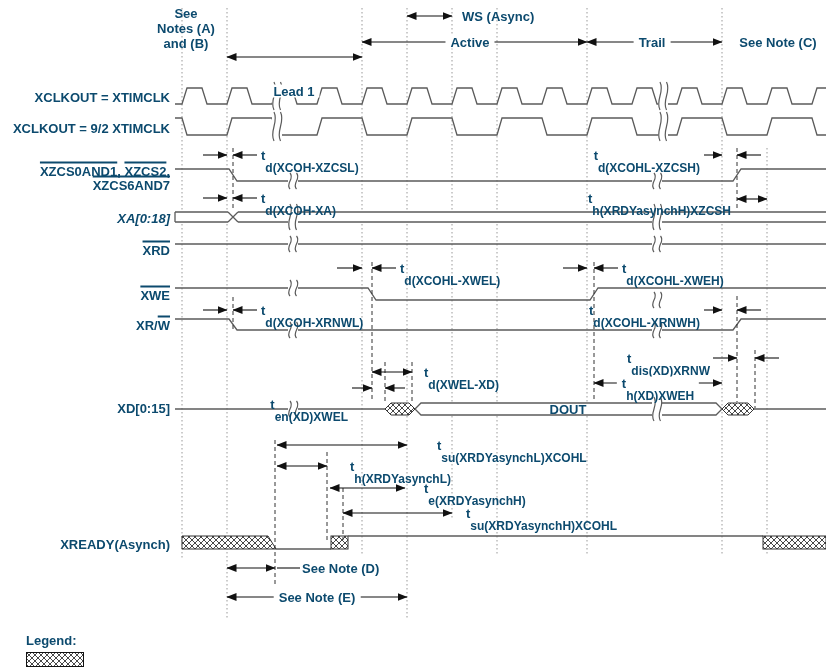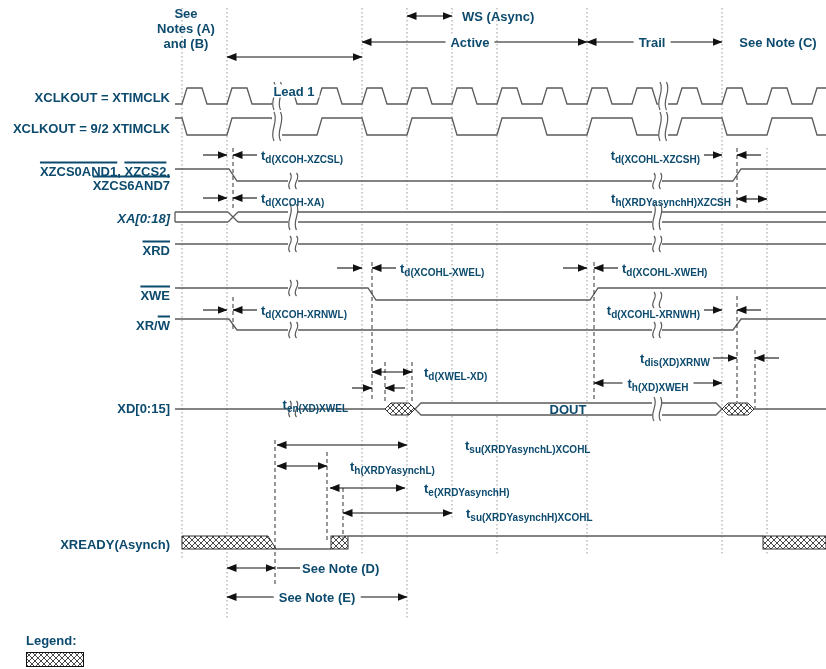--- a/index.html
+++ b/index.html
@@ -2,21 +2,21 @@
 <html><head>
 <meta charset="utf-8">
 <style>
   html,body{margin:0;padding:0;background:#fff;}
   .stage{position:relative;width:826px;height:669px;background:#fff;
          font-family:"Liberation Sans",sans-serif;overflow:hidden;}
   .stage svg.diagram{position:absolute;left:0;top:0;}
   .lbl{position:absolute;white-space:nowrap;font-weight:bold;font-size:13px;
        color:#0c4a6e;line-height:1;}
   .lbl.bg{background:#fff;padding:0 5px;}
-  .lbl sub{font-size:10px;line-height:1;vertical-align:baseline;position:relative;top:3px;}
+  .lbl sub{font-size:12px;line-height:1;vertical-align:baseline;position:relative;top:12px;}
   .ov{text-decoration:overline;text-decoration-thickness:1.5px;}
   .swatch{position:absolute;}
 </style>
 </head>
 <body>
 
 <div class="stage">
 
   <svg id="dg" class="diagram" width="826" height="669">
     <defs>
@@ -185,21 +185,21 @@
       <div class="lbl" style="top: 155px; right: 126px; transform: translateY(-50%);"><span>t</span><sub>d(XCOHL-XZCSH)</sub></div>
       <div class="lbl" style="top: 198px; right: 95px; transform: translateY(-50%);"><span>t</span><sub>h(XRDYasynchH)XZCSH</sub></div>
       <div class="lbl" style="top: 268px; left: 400px; transform: translateY(-50%);"><span>t</span><sub>d(XCOHL-XWEL)</sub></div>
       <div class="lbl" style="top: 268px; left: 622px; transform: translateY(-50%);"><span>t</span><sub>d(XCOHL-XWEH)</sub></div>
       <div class="lbl" style="top: 310px; left: 261px; transform: translateY(-50%);"><span>t</span><sub>d(XCOH-XRNWL)</sub></div>
       <div class="lbl" style="top: 310px; right: 126px; transform: translateY(-50%);"><span>t</span><sub>d(XCOHL-XRNWH)</sub></div>
       <div class="lbl" style="top: 358px; right: 116px; transform: translateY(-50%);"><span>t</span><sub>dis(XD)XRNW</sub></div>
       <div class="lbl bg" style="top: 383px; left: 658px; transform: translate(-50%, -50%);"><span>t</span><sub>h(XD)XWEH</sub></div>
       <div class="lbl" style="top: 388px; right: 478px; transform: translateY(-50%); margin-top: 16px;"><span>t</span><sub>en(XD)XWEL</sub></div>
       <div class="lbl" style="top: 372px; left: 424px; transform: translateY(-50%);"><span>t</span><sub>d(XWEL-XD)</sub></div>
-      <div class="lbl" style="top: 445px; left: 437px; transform: translateY(-50%); margin-left: 28px;"><span>t</span><sub>su(XRDYasynchL)XCOHL</sub></div>
+      <div class="lbl" style="top: 445px; left: 437px; transform: translateY(-50%);"><span>t</span><sub>su(XRDYasynchL)XCOHL</sub></div>
       <div class="lbl" style="top: 466px; left: 350px; transform: translateY(-50%);"><span>t</span><sub>h(XRDYasynchL)</sub></div>
       <div class="lbl" style="top: 488px; left: 424px; transform: translateY(-50%);"><span>t</span><sub>e(XRDYasynchH)</sub></div>
       <div class="lbl" style="top: 513px; left: 466px; transform: translateY(-50%);"><span>t</span><sub>su(XRDYasynchH)XCOHL</sub></div>
       <div class="lbl" style="top: 568px; left: 302px; transform: translateY(-50%);">See Note (D)</div>
       <div class="lbl bg" style="top: 597px; left: 317px; transform: translate(-50%, -50%);">See Note (E)</div>
     </div>
 
   <div class="lbl" style="left:26px;top:640px;transform:translateY(-50%);">Legend:</div>
   <svg class="swatch" width="58" height="15" style="left:26px;top:652px;">
     <defs>

